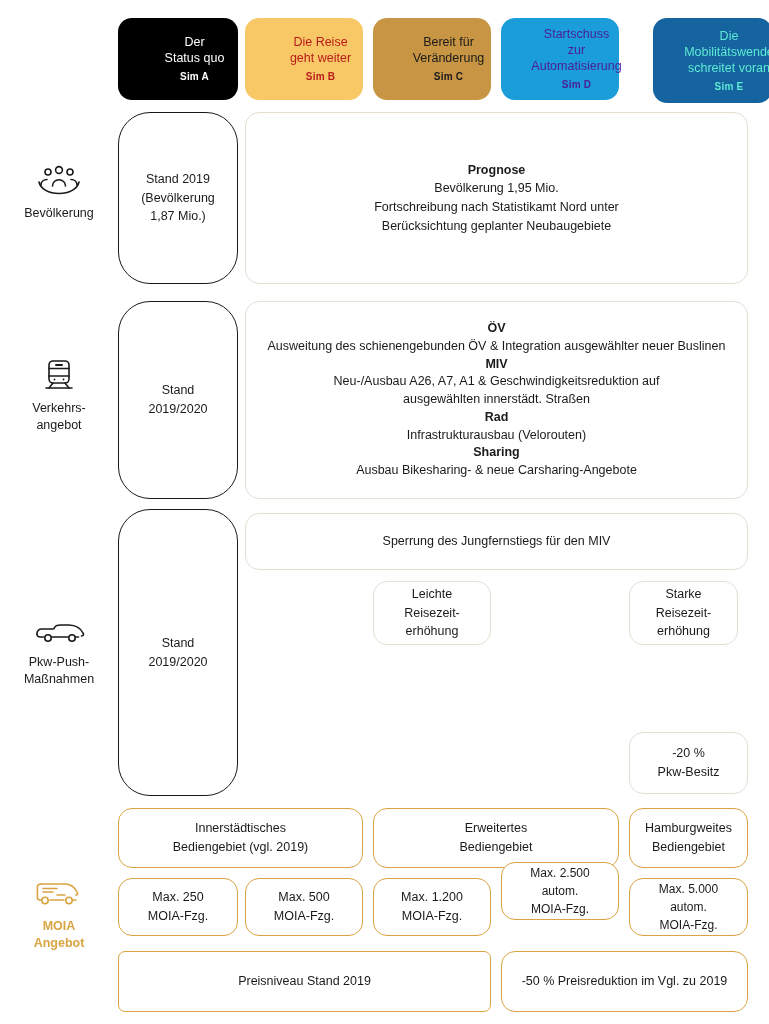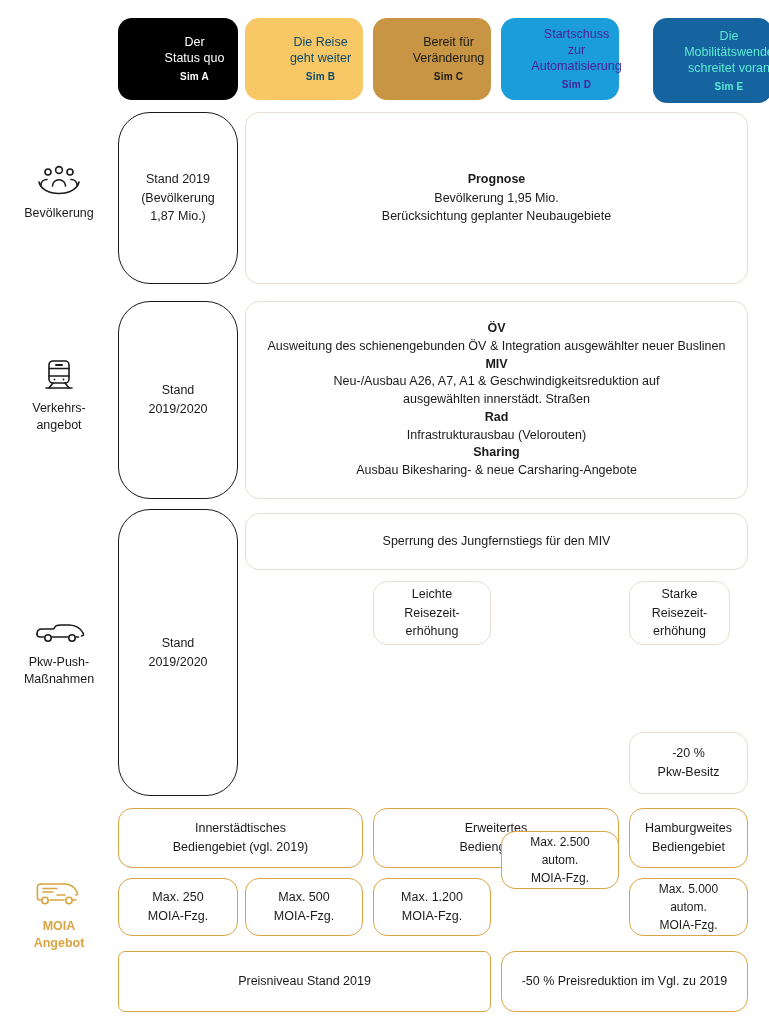--- a/index.html
+++ b/index.html
@@ -59,21 +59,21 @@
 <body>
 
 <div id="matrix">
 
   <div class="abs chip" style="left:118px;top:18px;width:120px;height:82px;background:#000000;color:#ffffff;">
     <span class="chip-title">Der</span>
     <span class="chip-title">Status quo</span>
     <span class="chip-sim">Sim A</span>
   </div>
 
-  <div class="abs chip" style="left:245px;top:18px;width:118px;height:82px;background:#f8c766;color:#0c4a6e;">
+  <div class="abs chip" style="left:245px;top:18px;width:118px;height:82px;background:#f8c766;color:#b91c1c;">
     <span class="chip-title">Die Reise</span>
     <span class="chip-title">geht weiter</span>
     <span class="chip-sim">Sim B</span>
   </div>
 
   <div class="abs chip" style="left:373px;top:18px;width:118px;height:82px;background:#c79543;color:#1a1a1a;">
     <span class="chip-title">Bereit für</span>
     <span class="chip-title">Veränderung</span>
     <span class="chip-sim">Sim C</span>
   </div>
@@ -158,20 +158,21 @@
 
   <div class="abs card dark stack" style="left:118px;top:112px;width:120px;height:172px;">
     <span class="ln">Stand 2019</span>
     <span class="ln">(Bevölkerung</span>
     <span class="ln">1,87 Mio.)</span>
   </div>
 
   <div class="abs card stack" style="left:245px;top:112px;width:503px;height:172px;">
     <span class="ln b">Prognose</span>
     <span class="ln">Bevölkerung 1,95 Mio.</span>
+    <span class="ln">Fortschreibung nach Statistikamt Nord unter</span>
     <span class="ln">Berücksichtung geplanter Neubaugebiete</span>
   </div>
 
   <div class="abs card dark stack" style="left:118px;top:301px;width:120px;height:198px;">
     <span class="ln">Stand</span>
     <span class="ln">2019/2020</span>
   </div>
 
   <div class="abs card stack" style="left:245px;top:301px;width:503px;height:198px;line-height:1.42;">
     <span class="ln b">ÖV</span>
@@ -192,21 +193,21 @@
 
   <div class="abs card" style="left:245px;top:513px;width:503px;height:57px;">
     <span class="ln">Sperrung des Jungfernstiegs für den MIV</span>
   </div>
 
   <div class="abs card stack" style="left:373px;top:581px;width:118px;height:64px;">
     <span class="ln">Leichte Reisezeit-</span>
     <span class="ln">erhöhung</span>
   </div>
 
-  <div class="abs card stack" style="left:629px;top:581px;width:101px;height:64px;">
+  <div class="abs card stack" style="left:629px;top:581px;width:109px;height:64px;">
     <span class="ln">Starke Reisezeit-</span>
     <span class="ln">erhöhung</span>
   </div>
 
 
   <div class="abs card stack" style="left:629px;top:732px;width:119px;height:62px;">
     <span class="ln">-20 %</span>
     <span class="ln">Pkw-Besitz</span>
   </div>
 
@@ -233,21 +234,21 @@
   <div class="abs card gold stack" style="left:245px;top:878px;width:118px;height:58px;">
     <span class="ln">Max. 500</span>
     <span class="ln">MOIA-Fzg.</span>
   </div>
 
   <div class="abs card gold stack" style="left:373px;top:878px;width:118px;height:58px;">
     <span class="ln">Max. 1.200</span>
     <span class="ln">MOIA-Fzg.</span>
   </div>
 
-  <div class="abs card gold stack" style="left:501px;top:831px;width:118px;height:58px;font-size:12px;">
+  <div class="abs card gold stack" style="left:501px;top:862px;width:118px;height:58px;font-size:12px;">
     <span class="ln">Max. 2.500 autom.</span>
     <span class="ln">MOIA-Fzg.</span>
   </div>
 
   <div class="abs card gold stack" style="left:629px;top:878px;width:119px;height:58px;font-size:12px;">
     <span class="ln">Max. 5.000 autom.</span>
     <span class="ln">MOIA-Fzg.</span>
   </div>
 
   <div class="abs card gold" style="left:118px;top:951px;width:373px;height:61px;border-radius:7px;">

